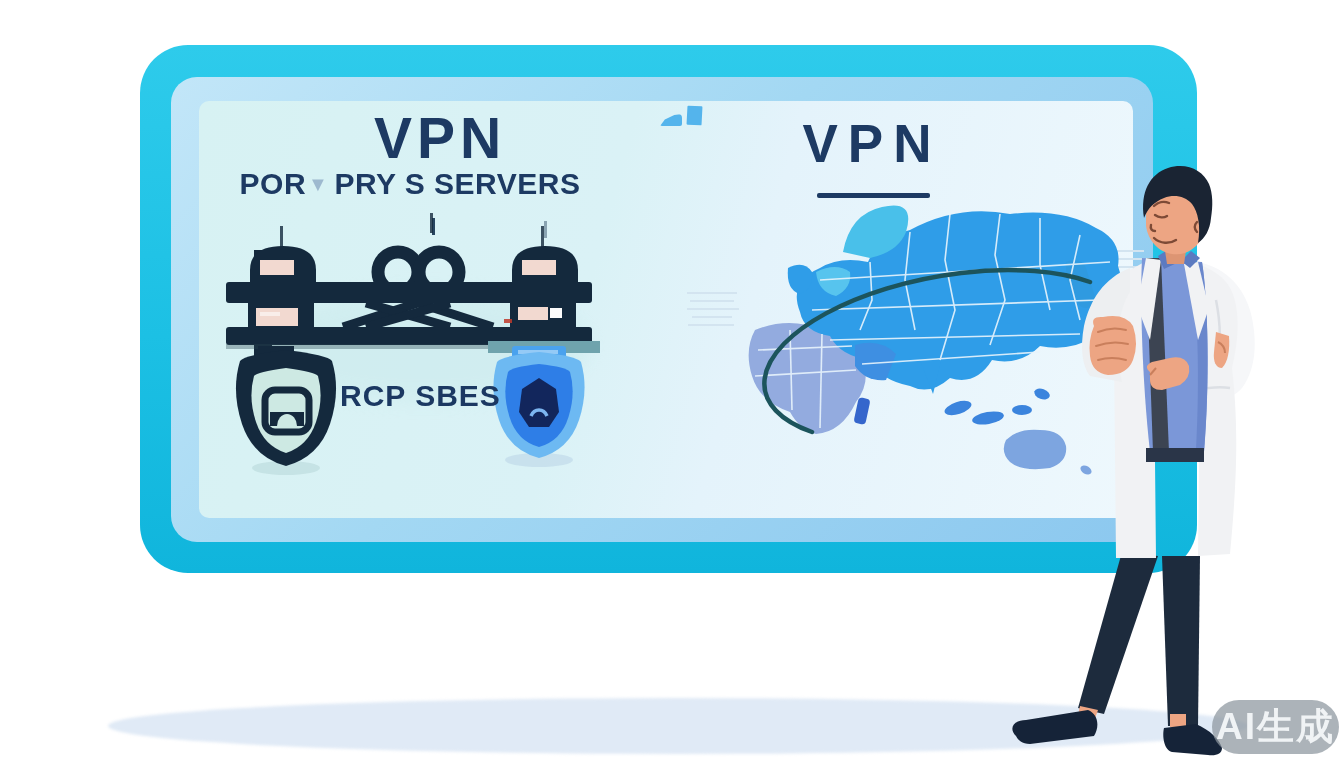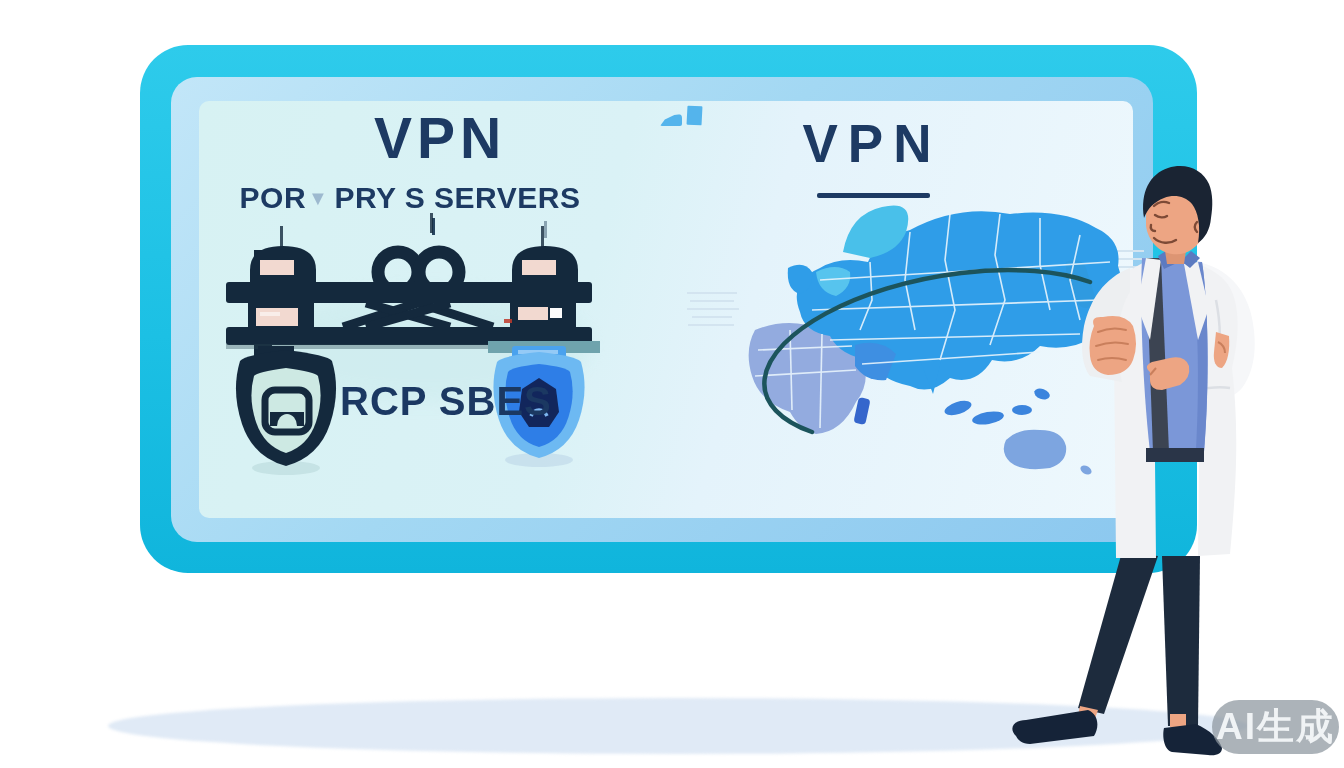--- a/index.html
+++ b/index.html
@@ -16,27 +16,27 @@
   .board-frame{position:absolute;left:31px;top:32px;right:44px;bottom:31px;border-radius:26px;
                background:linear-gradient(135deg,#c2e6f8 0%,#a3d8f3 45%,#8cc8ef 100%);}
   .board-panel{position:absolute;left:28px;top:24px;right:20px;bottom:24px;border-radius:10px;
                background:linear-gradient(105deg,#d7f2f3 0%,#daf2f6 42%,#e4f3fb 58%,#eef8fd 100%);}
   .panel-swoosh{position:absolute;left:60px;top:190px;width:330px;height:110px;border-radius:50%;
                 background:#c7e8ea;opacity:.45;filter:blur(9px);}
 
   
   .left-title{position:absolute;left:155px;top:60px;width:290px;text-align:center;
               font-size:57px;font-weight:800;letter-spacing:5px;color:#1d3a63;}
-  .left-subtitle{position:absolute;left:85px;top:136px;width:370px;text-align:center;
+  .left-subtitle{position:absolute;left:85px;top:122px;width:370px;text-align:center;
                  font-size:30px;font-weight:800;letter-spacing:.5px;color:#1d3a63;white-space:nowrap;}
   .subtitle-marker{font-size:20px;color:#9db9cf;vertical-align:3px;margin:0 6px 0 2px;}
   .tick{position:absolute;width:3px;height:17px;background:#27455f;}
   .tick-a{left:292px;top:173px;}
   .tick-b{left:404px;top:176px;opacity:.45;}
-  .rack-label{position:absolute;left:200px;top:334px;font-size:40px;font-weight:800;
+  .rack-label{position:absolute;left:200px;top:334px;font-size:30px;font-weight:800;
               letter-spacing:1px;color:#1b3862;}
 
   
   .right-title{position:absolute;left:632px;top:68px;width:200px;text-align:center;
                font-size:53px;font-weight:800;letter-spacing:10px;color:#1d3a63;}
   .right-underline{position:absolute;left:677px;top:148px;width:113px;height:5px;
                    background:#1d3a63;border-radius:2px;}
   .mini-icon{position:absolute;left:520px;top:61px;width:45px;height:22px;}
   .mini-icon .wedge{position:absolute;left:0;top:8px;width:22px;height:12px;background:#54b4ec;
                     border-radius:8px 4px 2px 2px;clip-path:polygon(0 100%,22% 45%,65% 8%,100% 0,100% 100%);}

